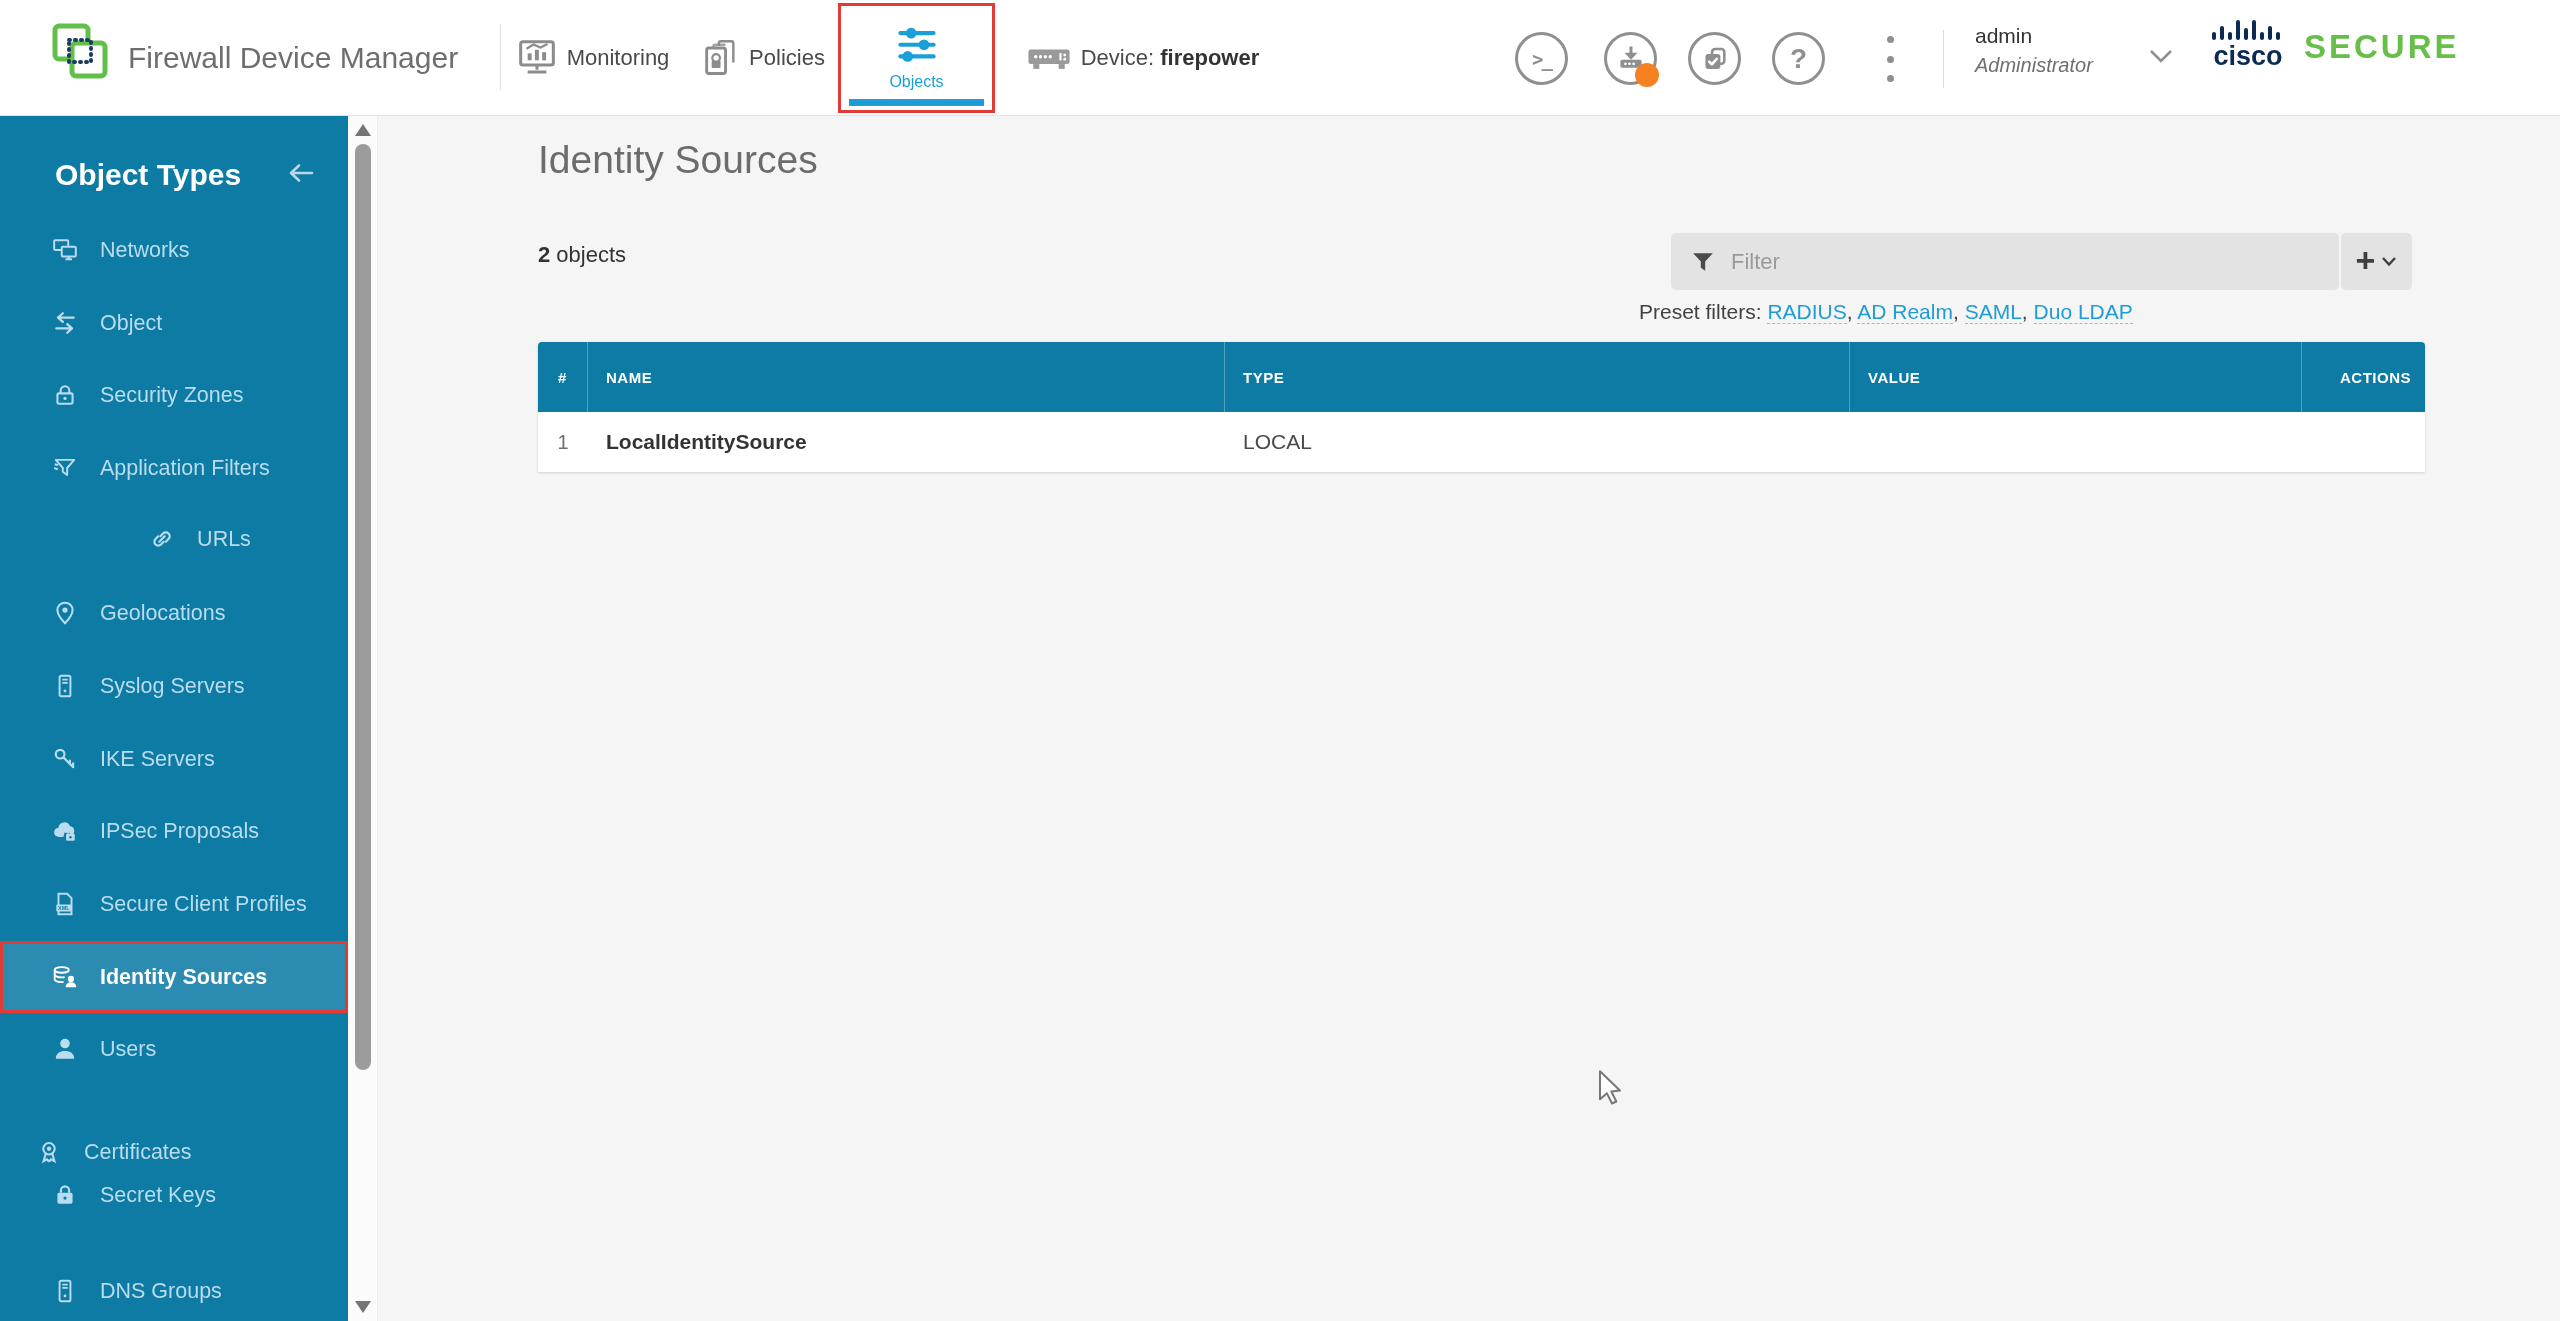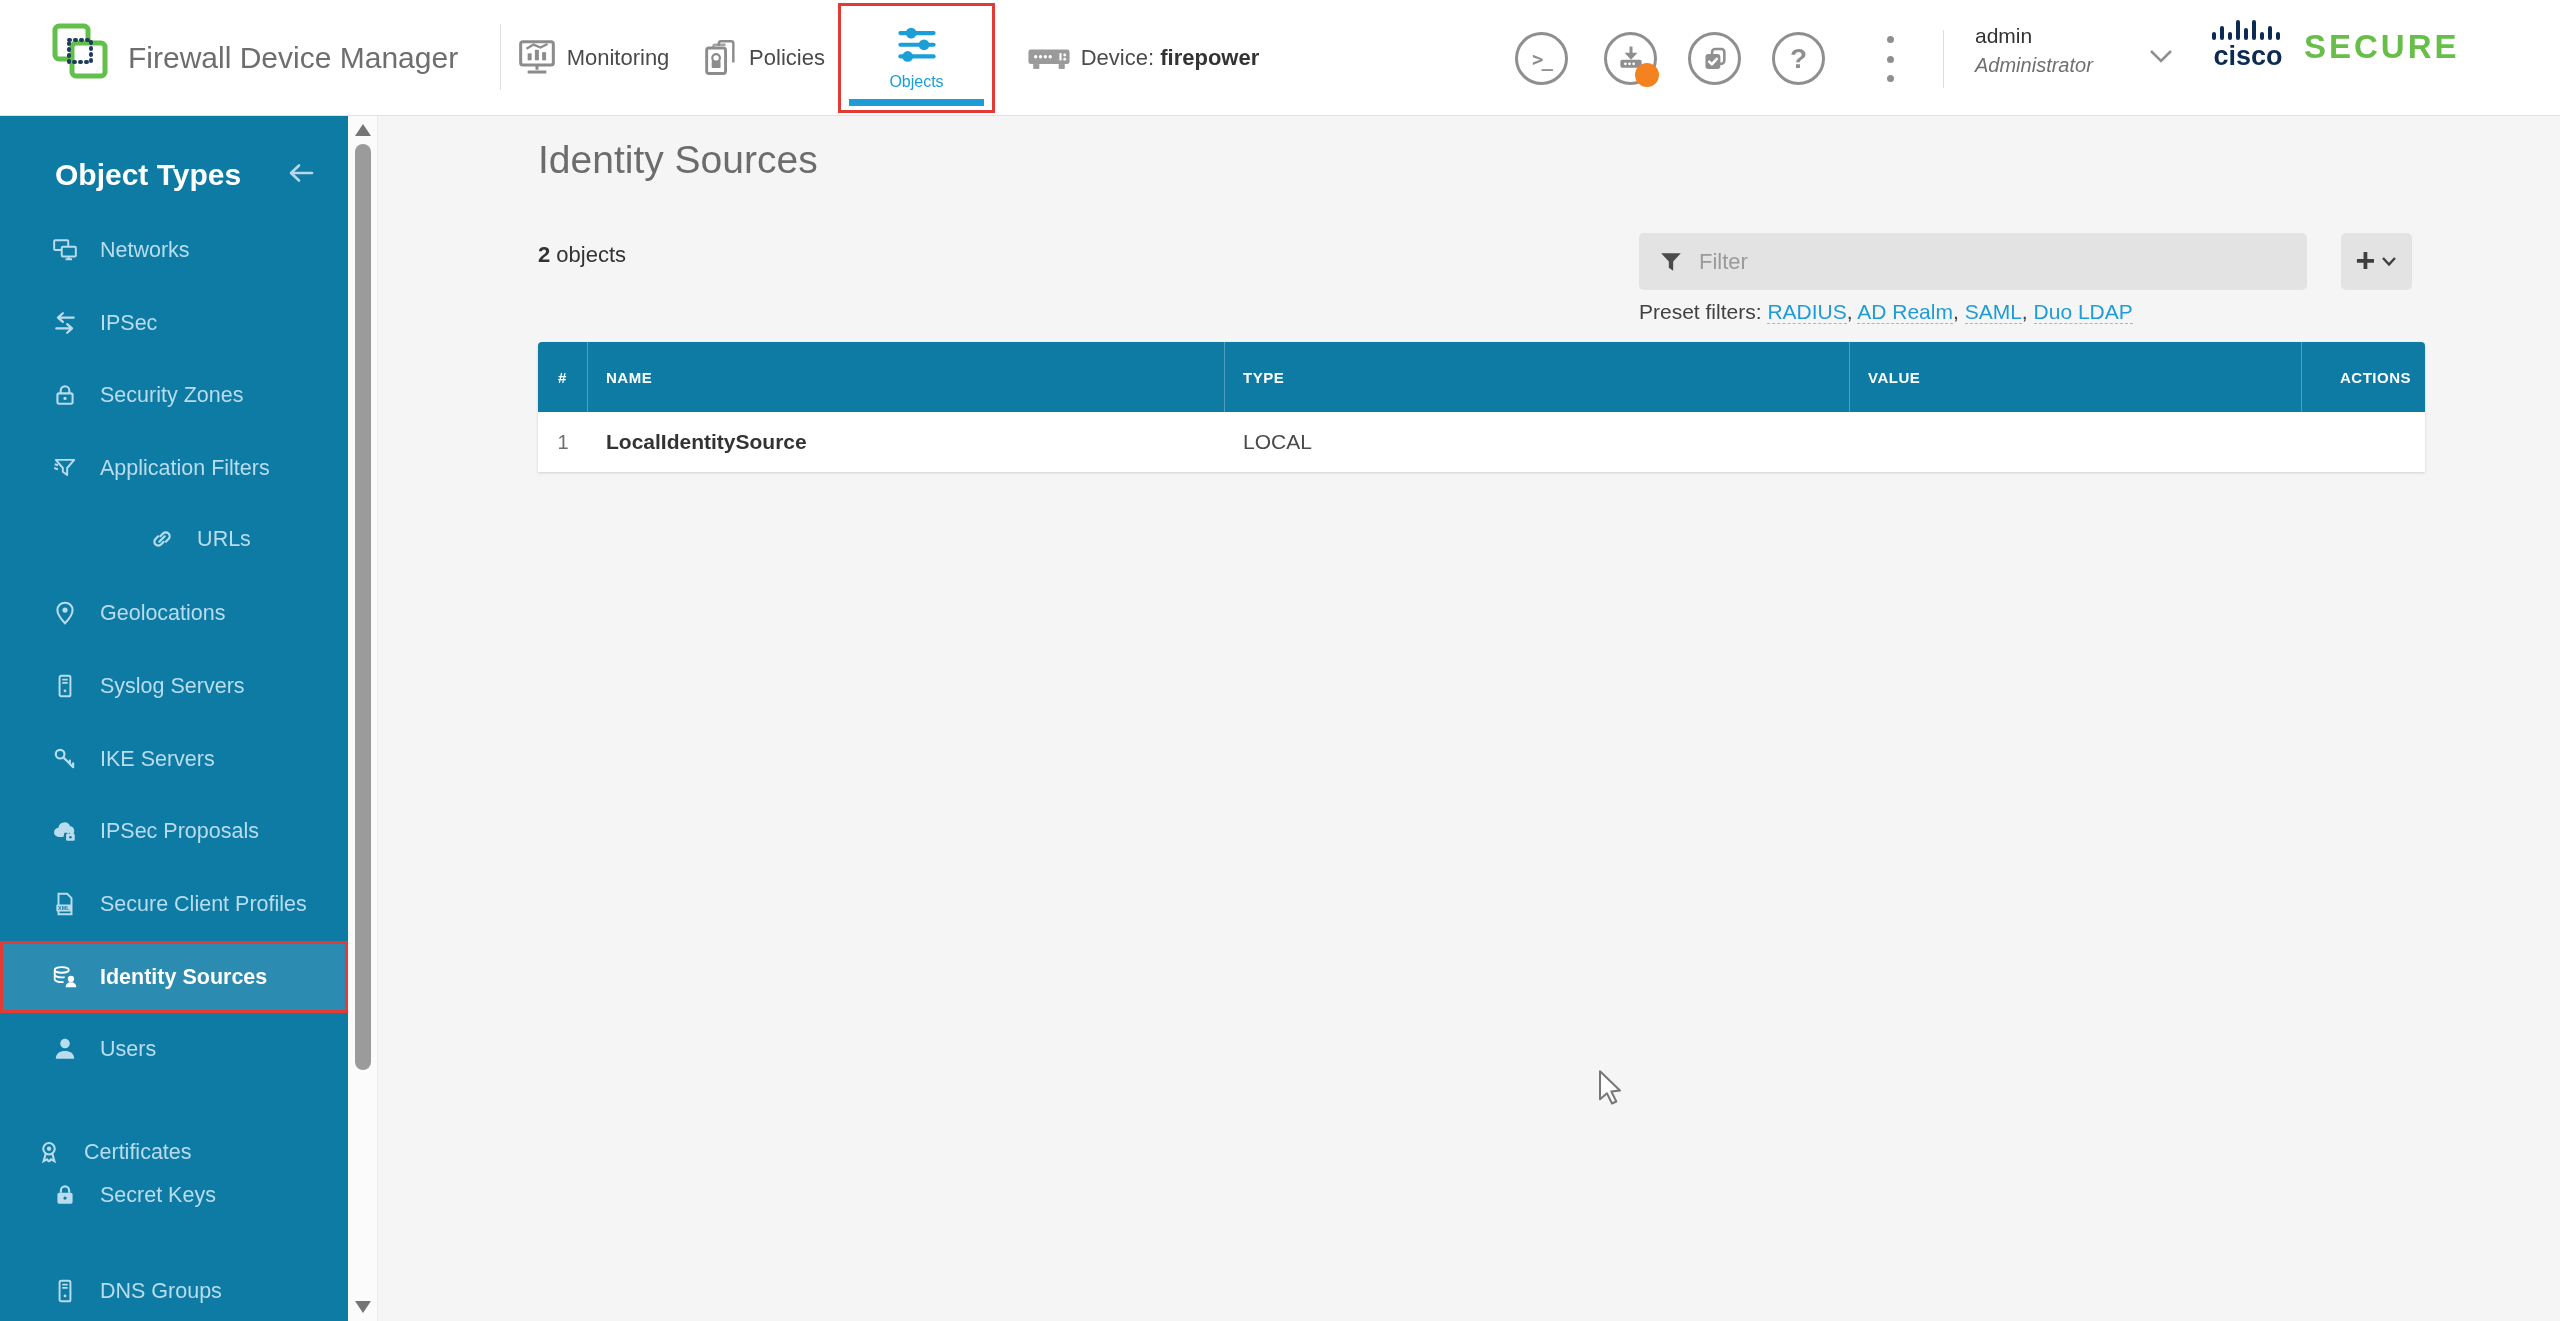--- a/index.html
+++ b/index.html
@@ -68,21 +68,21 @@
   .sb-down{ position:absolute; bottom:8px; left:7px; width:0; height:0; cursor:pointer;
             border-left:8px solid transparent; border-right:8px solid transparent;
             border-top:12px solid #757575; }
 
   
   .main{ position:absolute; top:116px; left:379px; right:0; bottom:0; background:#f5f5f5; }
   .page-title{ position:absolute; left:159px; top:22px; font-size:39px; font-weight:300; color:#6c6c6c; }
   .obj-count{ position:absolute; left:159px; top:126px; font-size:22px; color:#333; }
   .obj-count b{ font-weight:bold; }
 
-  .filter-box{ position:absolute; left:1260px; top:117px; width:668px; height:57px; background:#e3e3e3;
+  .filter-box{ position:absolute; left:1292px; top:117px; width:668px; height:57px; background:#e3e3e3;
                border-radius:5px; display:flex; align-items:center; padding:0 20px; gap:16px; }
   .filter-input{ flex:1; border:none; background:transparent; outline:none; font-size:22px;
                  color:#444; font-family:"Liberation Sans", sans-serif; }
   .filter-input::placeholder{ color:#9a9a9a; }
   .add-btn{ position:absolute; left:1962px; top:117px; width:71px; height:57px; background:#e3e3e3;
             border-radius:5px; border:none; display:flex; align-items:center; justify-content:center;
             gap:6px; cursor:pointer; }
   .plus-glyph{ font-size:34px; font-weight:bold; color:#3f3f3f; line-height:1; margin-top:-4px; }
 
   .preset-row{ position:absolute; left:1260px; top:184px; font-size:21px; color:#414141; }
@@ -242,21 +242,21 @@
         <rect x="9" y="9" width="13" height="9" rx="1" fill="#0e7ba4"></rect>
         <path d="M15.5 18v2.5M12.5 20.5h6"></path>
       </svg>
       <span>Networks</span>
     </div>
     <div class="sb-item" style="top:171px;">
       <svg width="26" height="26" viewBox="0 0 24 24" stroke="currentColor" fill="none" stroke-width="2.1" stroke-linecap="round" stroke-linejoin="round">
         <path d="M20 7H6M10 3L5.5 7 10 11"></path>
         <path d="M4 17h14M14 13l4.5 4-4.5 4"></path>
       </svg>
-      <span>IPSec</span>
+      <span>Object</span>
     </div>
     <div class="sb-item" style="top:243px;">
       <svg width="26" height="26" viewBox="0 0 24 24" stroke="currentColor" fill="none" stroke-width="1.9">
         <rect x="5" y="10.5" width="14" height="9.5" rx="1.5"></rect>
         <path d="M8 10.5V8a4 4 0 0 1 8 0v2.5"></path>
         <circle cx="12" cy="15.2" r="1.5" fill="currentColor" stroke="none"></circle>
       </svg>
       <span>Security Zones</span>
     </div>
     <div class="sb-item" style="top:316px;">

